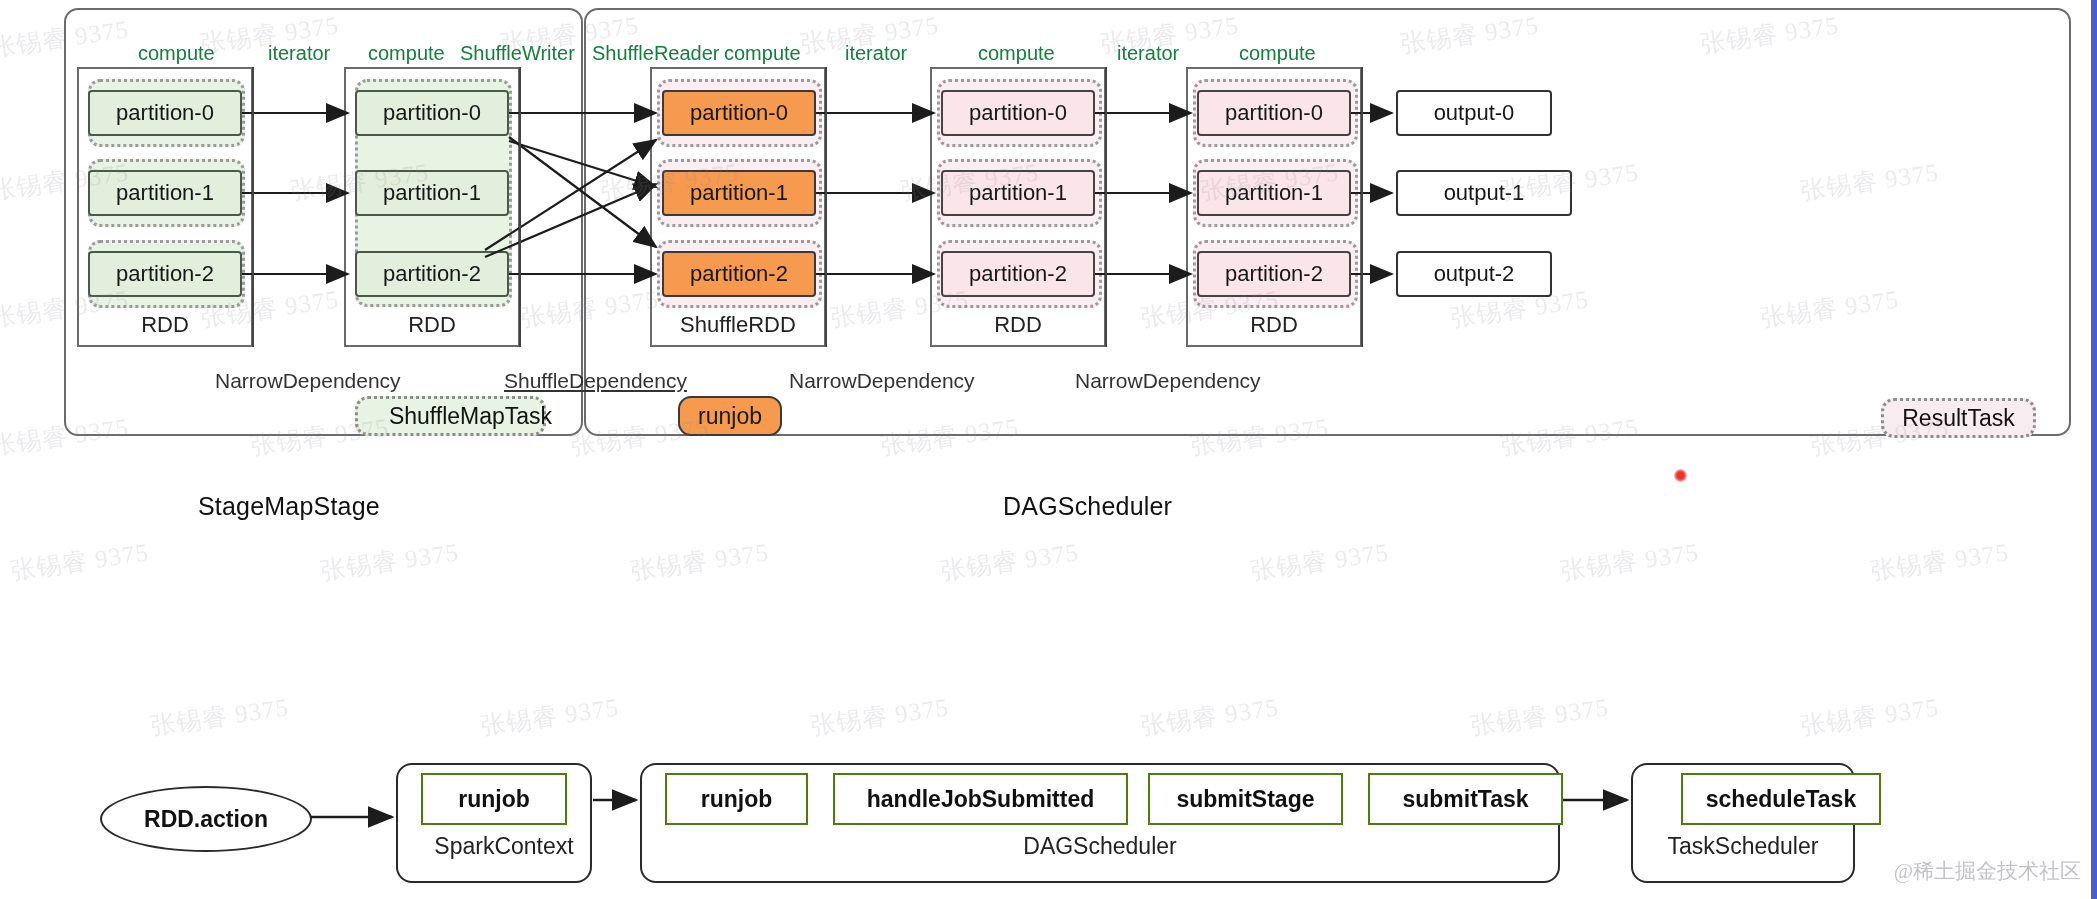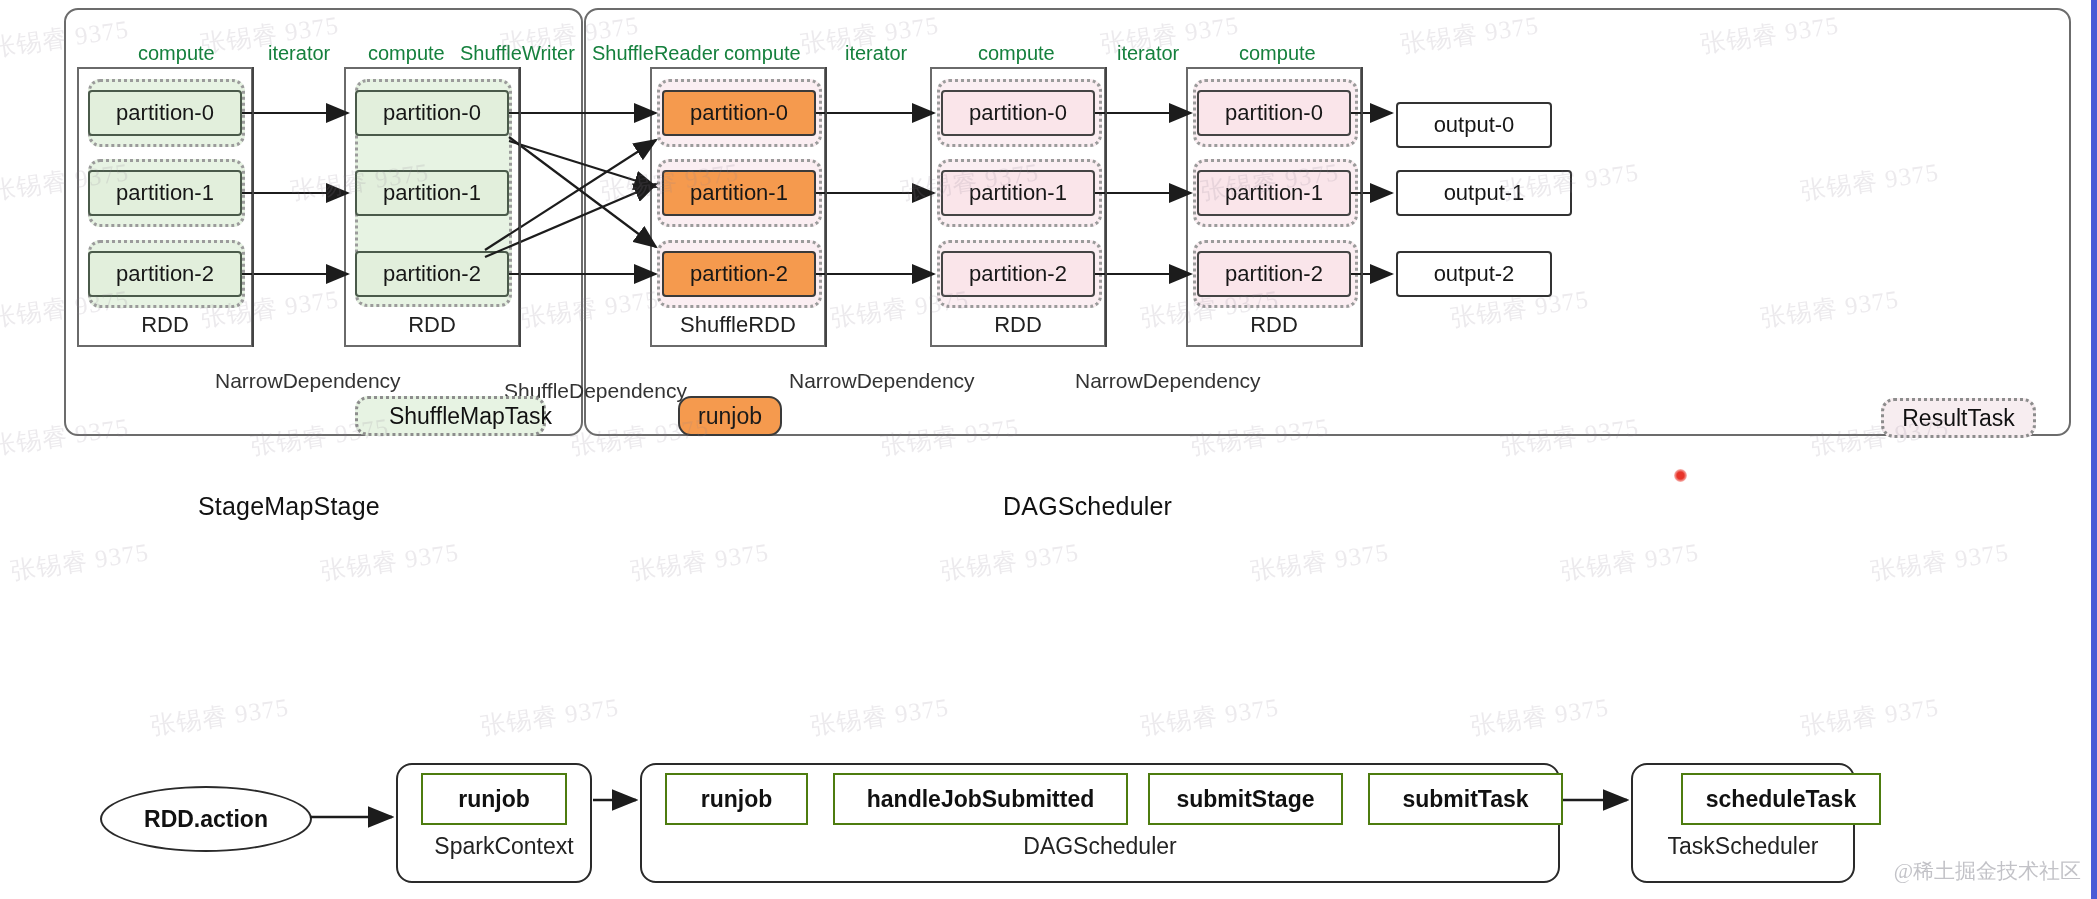--- a/index.html
+++ b/index.html
@@ -331,21 +331,21 @@
 
 <div class="rdd-frame" style="left:1186px; top:67px; width:176px; height:280px;"></div>
 <div class="dotgroup pink" style="left:1193px; top:79px; width:165px; height:68px;"></div>
 <div class="dotgroup pink" style="left:1193px; top:159px; width:165px; height:68px;"></div>
 <div class="dotgroup pink" style="left:1193px; top:240px; width:165px; height:68px;"></div>
 <div class="pill pink" style="left:1197px; top:90px; width:154px; height:46px;">partition-0</div>
 <div class="pill pink" style="left:1197px; top:170px; width:154px; height:46px;">partition-1</div>
 <div class="pill pink" style="left:1197px; top:251px; width:154px; height:46px;">partition-2</div>
 <span class="rdd-caption" style="left:1186px; top:312px; width:176px;">RDD</span>
 
-<div class="pill plain" style="left:1396px; top:90px; width:156px; height:46px;margin-top:12px;">output-0</div>
+<div class="pill plain" style="left:1396px; top:90px; width:156px; height:46px;">output-0</div>
 <div class="pill plain" style="left:1396px; top:170px; width:176px; height:46px;">output-1</div>
 <div class="pill plain" style="left:1396px; top:251px; width:156px; height:46px;">output-2</div>
 
 <svg class="arrow-svg" viewBox="0 0 2097 899" xmlns="http://www.w3.org/2000/svg">
   <defs>
     <marker id="ah" markerWidth="11" markerHeight="9" refX="10" refY="4.5" orient="auto">
       <path d="M0,0 L11,4.5 L0,9 z" fill="#1c1c1c"></path>
     </marker>
   </defs>
   <g stroke="#1c1c1c" stroke-width="2.2" fill="none" marker-end="url(#ah)">
@@ -377,21 +377,21 @@
   <g stroke="#444" stroke-width="2" fill="none">
     <path d="M253,67 L253,347"></path>
     <path d="M520,67 L520,347"></path>
     <path d="M826,67 L826,347"></path>
     <path d="M1106,67 L1106,347"></path>
     <path d="M1362,67 L1362,347"></path>
   </g>
 </svg>
 
 <span class="dep-label" style="left:215px;  top:369px;">NarrowDependency</span>
-<span class="dep-label" style="left:504px;  top:379px;">ShuffleDependency</span>
+<span class="dep-label" style="left:504px;  top:369px;text-decoration:underline;">ShuffleDependency</span>
 <span class="dep-label" style="left:789px;  top:369px;">NarrowDependency</span>
 <span class="dep-label" style="left:1075px; top:369px;">NarrowDependency</span>
 
 <div class="badge green" style="left:355px; top:396px; width:191px; height:40px;padding-left:40px;">ShuffleMapTask</div>
 <div class="cached-pill" style="left:678px; top:396px; width:104px; height:40px;">runjob</div>
 <div class="badge pink" style="left:1881px; top:398px; width:155px; height:40px;">ResultTask</div>
 
 <div class="cursor-dot" style="left:1674px; top:469px;"></div>
 
 <div class="ellipse" style="left:100px; top:786px; width:208px; height:62px;">RDD.action</div>

